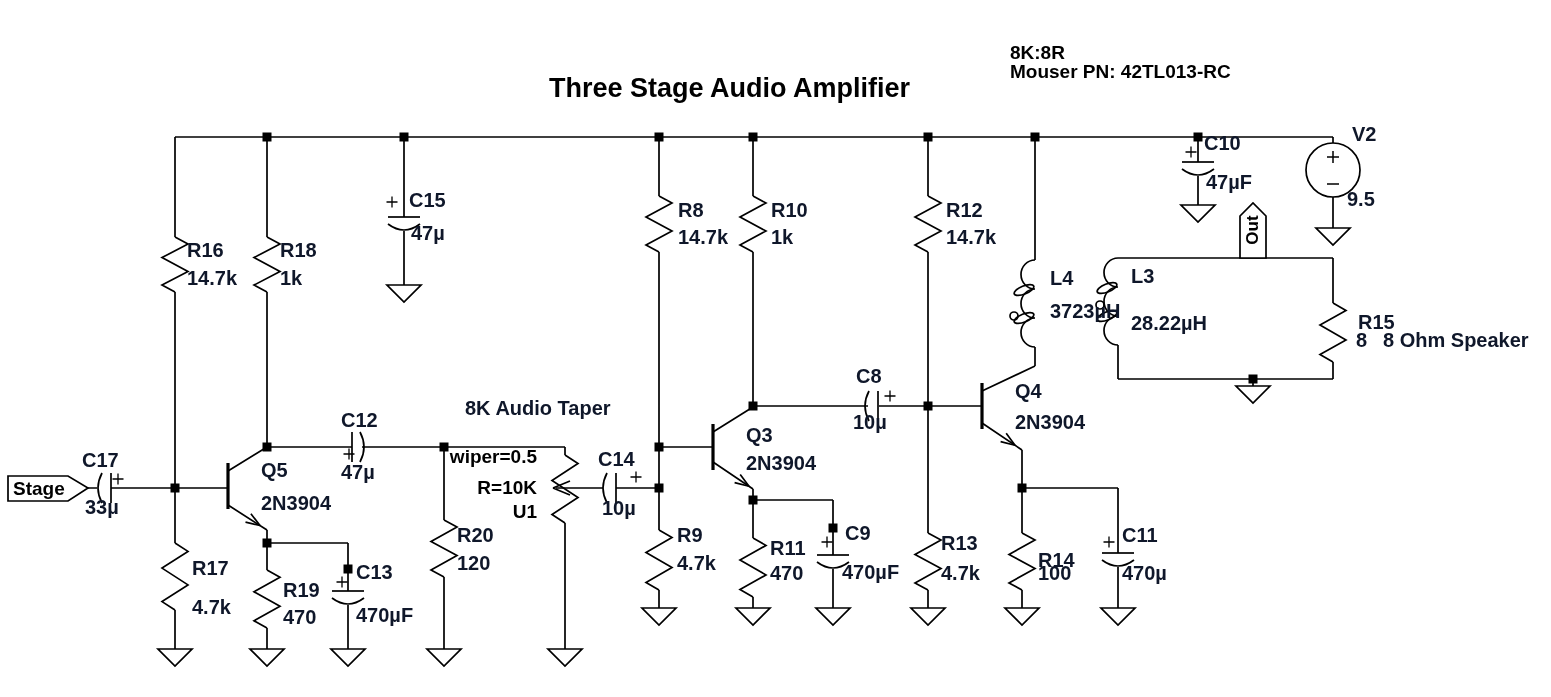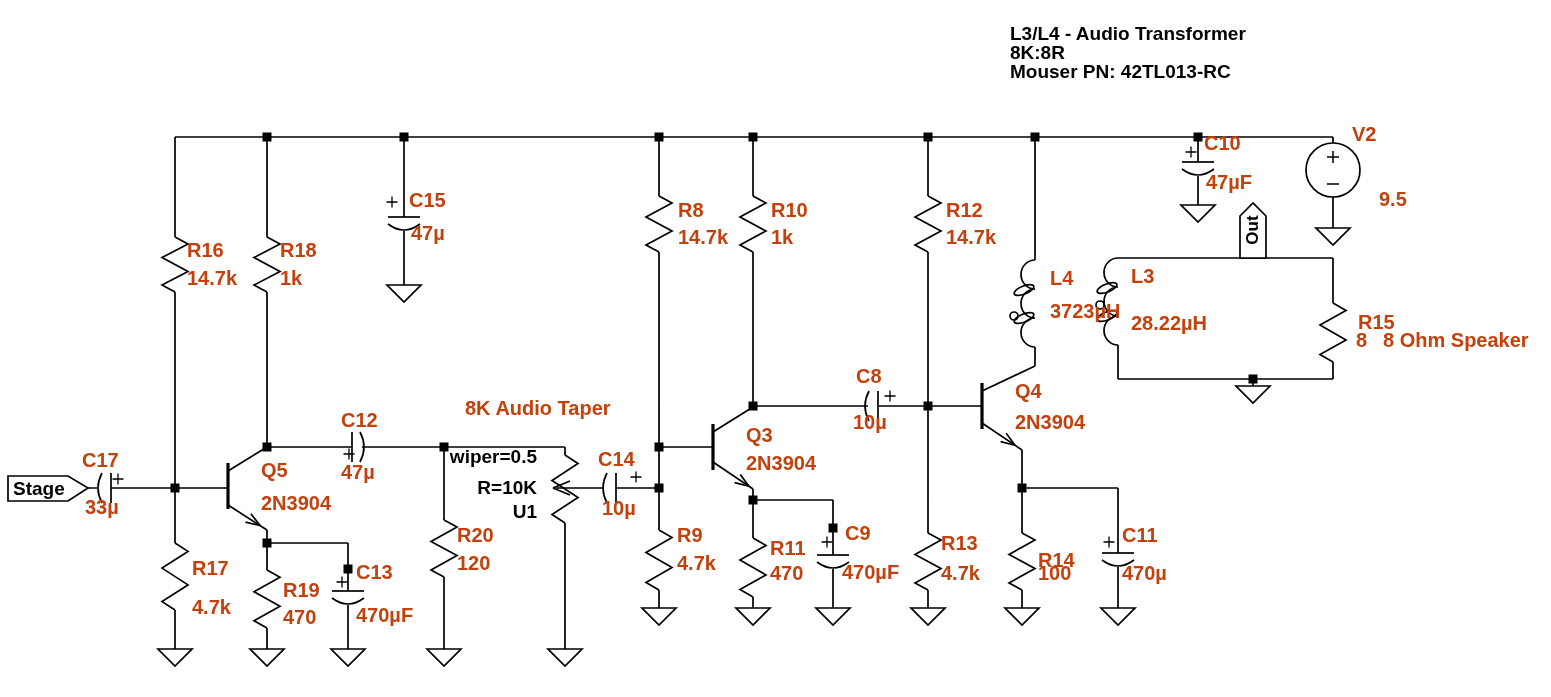--- a/index.html
+++ b/index.html
@@ -1,19 +1,19 @@
 <!DOCTYPE html>
 <html><head>
 <meta charset="utf-8">
 <style>
   html,body{margin:0;padding:0;background:#fff;}
   #stage{position:relative;width:1551px;height:697px;background:#ffffff;overflow:hidden;
          font-family:"Liberation Sans",sans-serif;color:#000;}
   #schematic{position:absolute;left:0;top:0;}
-  .lbl{position:absolute;font:bold 20px "Liberation Sans",sans-serif;line-height:1;white-space:nowrap;color:#c2410c;}
+  .lbl{position:absolute;font:bold 20px "Liberation Sans",sans-serif;line-height:1;white-space:nowrap;color:#0f172a;}
   .lbl-r{position:absolute;font:bold 19px "Liberation Sans",sans-serif;line-height:1;white-space:nowrap;right:1014px;text-align:right;color:#000;}
   .title{position:absolute;font:bold 27px "Liberation Sans",sans-serif;line-height:1;white-space:nowrap;color:#000;}
   .note{position:absolute;font:bold 19px "Liberation Sans",sans-serif;line-height:1;white-space:nowrap;color:#000;}
   .flag-text{position:absolute;font:bold 19px "Liberation Sans",sans-serif;line-height:1;white-space:nowrap;color:#000;}
   .out-text{position:absolute;left:1232px;top:209px;width:42px;height:42px;
             font:bold 17px "Liberation Sans",sans-serif;line-height:42px;text-align:center;
             transform:rotate(-90deg);color:#000;}
 </style>
 </head>
 <body>
@@ -176,22 +176,22 @@
         <rect x="828.5" y="523.5" width="9" height="9"></rect>
     <rect x="923.5" y="401.5" width="9" height="9"></rect>
         <rect x="1017.5" y="483.5" width="9" height="9"></rect>
     <rect x="1248.5" y="374.5" width="9" height="9"></rect>
   </g>
 
   <polygon fill="#fff" points="8,476 68,476 88,488 68,501 8,501"></polygon>
   <polygon fill="#fff" points="1240,258 1240,216 1253,203 1266,216 1266,258"></polygon>
 </svg>
 
-
-<div class="note" style="left:1010px;top:24px">L3/L4 - Audio Transformer</div>
+<div class="title" style="left:549px;top:75px">Three Stage Audio Amplifier</div>
+
 <div class="note" style="left:1010px;top:43px">8K:8R</div>
 <div class="note" style="left:1010px;top:62px">Mouser PN: 42TL013-RC</div>
 
 <div class="flag-text" style="left:13px;top:479px">Stage</div>
 <div class="out-text">Out</div>
 
 <div class="lbl" style="left:187px;top:240px">R16</div>
 <div class="lbl" style="left:187px;top:268px">14.7k</div>
 <div class="lbl" style="left:280px;top:240px">R18</div>
 <div class="lbl" style="left:280px;top:268px">1k</div>
@@ -199,21 +199,21 @@
 <div class="lbl" style="left:411px;top:223px">47µ</div>
 <div class="lbl" style="left:678px;top:200px">R8</div>
 <div class="lbl" style="left:678px;top:227px">14.7k</div>
 <div class="lbl" style="left:771px;top:200px">R10</div>
 <div class="lbl" style="left:771px;top:227px">1k</div>
 <div class="lbl" style="left:946px;top:200px">R12</div>
 <div class="lbl" style="left:946px;top:227px">14.7k</div>
 <div class="lbl" style="left:1204px;top:133px">C10</div>
 <div class="lbl" style="left:1206px;top:172px">47µF</div>
 <div class="lbl" style="left:1352px;top:124px">V2</div>
-<div class="lbl" style="left:1379px;top:189px">9.5</div>
+<div class="lbl" style="left:1347px;top:189px">9.5</div>
 <div class="lbl" style="left:1050px;top:268px">L4</div>
 <div class="lbl" style="left:1050px;top:301px">3723µH</div>
 <div class="lbl" style="left:1131px;top:266px">L3</div>
 <div class="lbl" style="left:1131px;top:313px">28.22µH</div>
 <div class="lbl" style="left:1358px;top:312px">R15</div>
 <div class="lbl" style="left:1356px;top:330px">8</div>
 <div class="lbl" style="left:1383px;top:330px">8 Ohm Speaker</div>
 
 <div class="lbl" style="left:82px;top:450px">C17</div>
 <div class="lbl" style="left:85px;top:497px">33µ</div>

